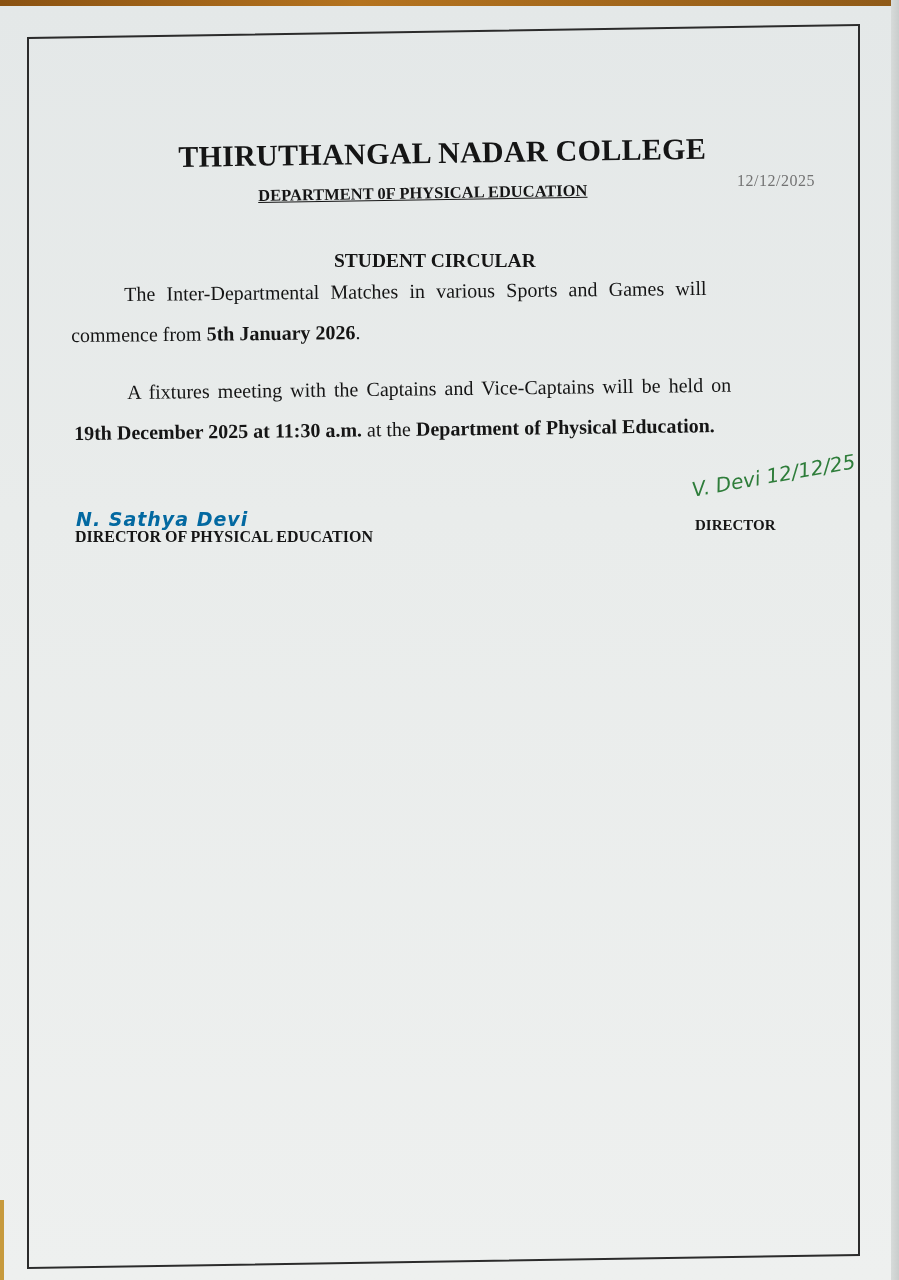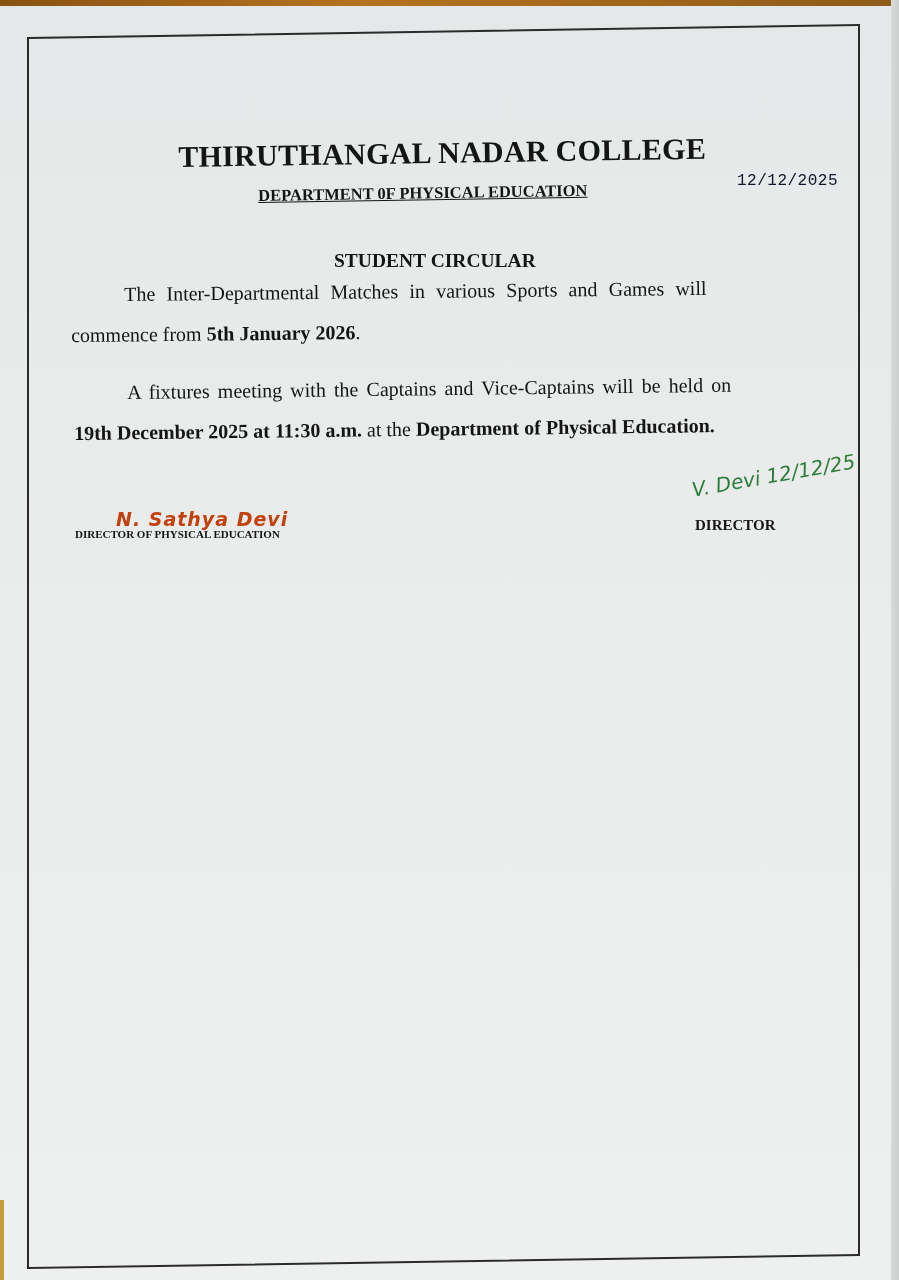--- a/index.html
+++ b/index.html
@@ -43,22 +43,22 @@
     white-space:nowrap;
   }
   .dept {
     position:absolute; left:258px; top:186px;
     font-size:16.5px; font-weight:bold; text-decoration:underline;
     transform:rotate(-0.9deg); transform-origin:left top;
     white-space:nowrap;
   }
   .handdate {
     position:absolute; left:737px; top:172px;
-    font-family:Liberation Mono, monospace;
-    font-size:16px; color:#0f172a; letter-spacing:0.5px;
+    font-family:Liberation Serif, serif;
+    font-size:16px; color:#737373; letter-spacing:0.5px;
     white-space:nowrap;
   }
   .heading {
     position:absolute; left:334px; top:250px;
     font-size:19.5px; font-weight:bold;
     white-space:nowrap;
   }
   .para {
     position:absolute; font-size:20px; line-height:1; white-space:nowrap;
     transform-origin:left top;
@@ -66,26 +66,25 @@
   .p1a { left:124px; top:284px; word-spacing:6.2px; transform:rotate(-0.6deg); }
   .p1b { left:71px;  top:325px; transform:rotate(-0.6deg); }
   .p2a { left:127px; top:382px; word-spacing:3.1px; transform:rotate(-0.7deg); }
   .p2b { left:74px;  top:423px; transform:rotate(-0.7deg); }
   b { font-weight:bold; }
   .sig {
     position:absolute; white-space:nowrap;
   }
   .sig-left-mark {
     left:76px; top:508px; font-family:"DejaVu Sans", sans-serif;
-    font-size:19px; color:#c2410c; font-style:italic; font-weight:bold;
+    font-size:19px; color:#0369a1; font-style:italic; font-weight:bold;
     letter-spacing:1px;
-    margin-left:40px;
   }
   .sig-left-label {
-    left:75px; top:528px; font-size:11px; font-weight:bold;
+    left:75px; top:528px; font-size:16px; font-weight:bold;
   }
   .sig-right-mark {
     left:690px; top:478px; font-family:"DejaVu Sans", sans-serif;
     font-size:20px; color:#2e7d3a; font-style:italic;
     transform:rotate(-10deg); transform-origin:left top;
   }
   .sig-right-label {
     left:695px; top:517px; font-size:15px; font-weight:bold;
   }
 </style>

